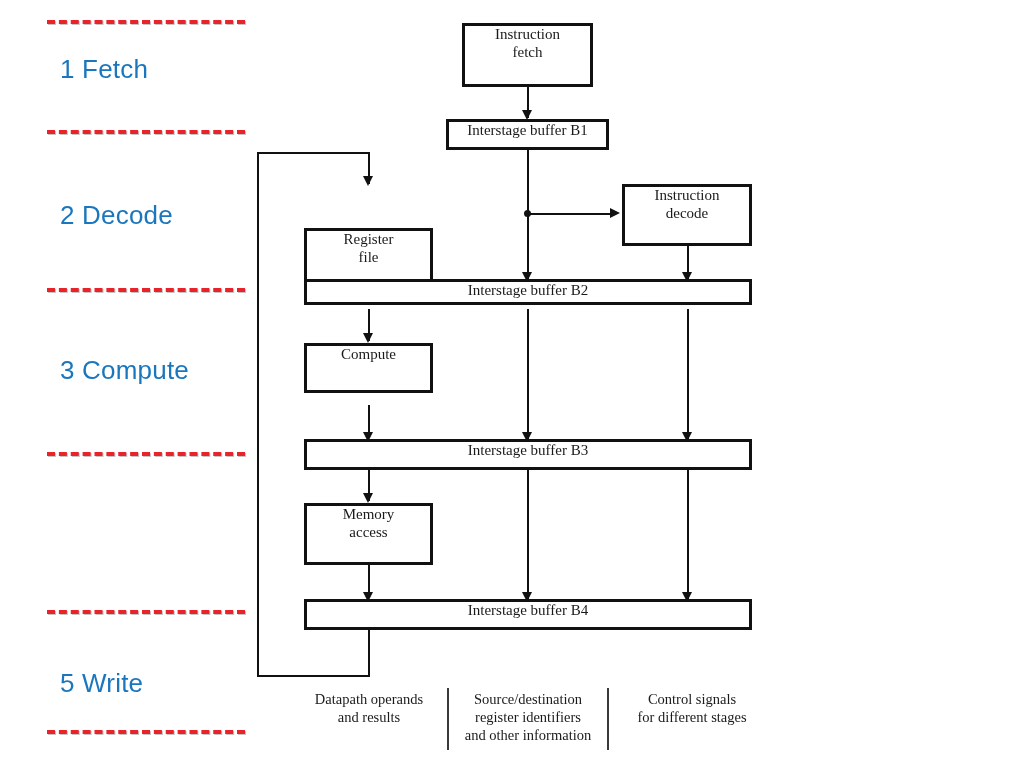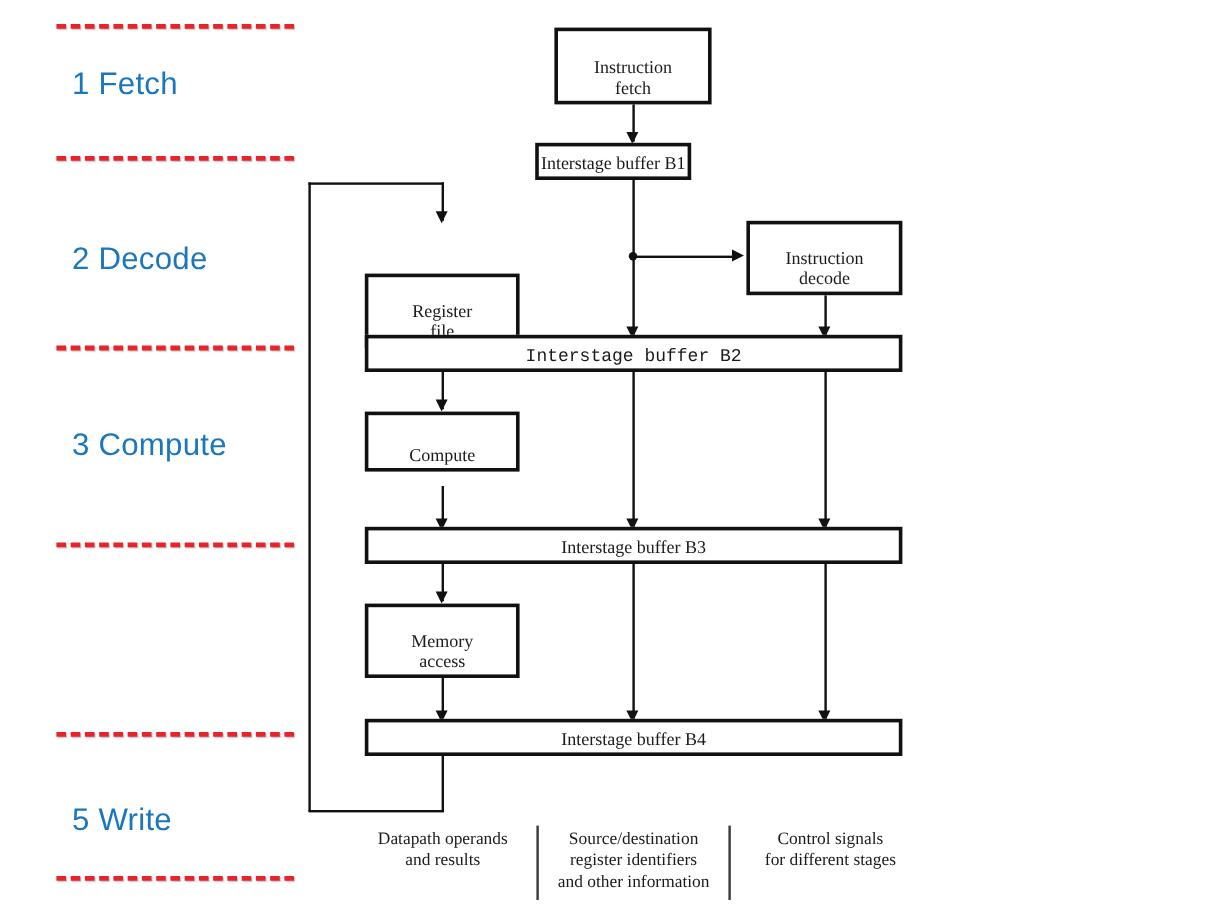--- a/index.html
+++ b/index.html
@@ -36,21 +36,21 @@
     filter: drop-shadow(1.5px 1.5px 0.6px rgba(150,150,150,0.55));
   }
 
   
   .box {
     position: absolute;
     box-sizing: border-box;
     background: #ffffff;
     border: 3px solid #111111;
     display: flex;
-    align-items: flex-end;
+    align-items: flex-start;
     justify-content: center;
     text-align: center;
     font-family: "Liberation Serif", serif;
     font-size: 15px;
     color: #1a1a1a;
     line-height: 1.18;
     z-index: 3;
   }
   .box.buffer {
     border-width: 3px;
@@ -183,39 +183,39 @@
   <div class="loop v" style="left:368px; top:152px; height:32px;"></div>
   <div class="arrow-down" style="left:363px; top:176px;"></div>
 
   <div class="box" style="left:462px; top:23px; width:131px; height:64px;">
     <span>
       <span class="lbl">Instruction</span>
       <span class="lbl">fetch</span>
     </span>
   </div>
 
-  <div class="box buffer" style="left:446px; top:119px; width:130px; height:31px;">
+  <div class="box buffer" style="left:446px; top:119px; width:163px; height:31px;">
     <span>Interstage buffer B1</span>
   </div>
 
   <div class="box" style="left:304px; top:184px; width:129px; height:62px;margin-top:44px;">
     <span>
       <span class="lbl">Register</span>
       <span class="lbl">file</span>
     </span>
   </div>
 
   <div class="box" style="left:622px; top:184px; width:130px; height:62px;">
     <span>
       <span class="lbl">Instruction</span>
       <span class="lbl">decode</span>
     </span>
   </div>
 
-  <div class="box buffer" style="left:304px; top:279px; width:448px; height:31px;font-family:Liberation Mono, monospace;">
+  <div class="box buffer" style="left:304px; top:279px; width:448px; height:26px;">
     <span>Interstage buffer B2</span>
   </div>
 
   <div class="box" style="left:304px; top:343px; width:129px; height:50px;">
     <span class="lbl">Compute</span>
   </div>
 
   <div class="box buffer" style="left:304px; top:439px; width:448px; height:31px;">
     <span>Interstage buffer B3</span>
   </div>

